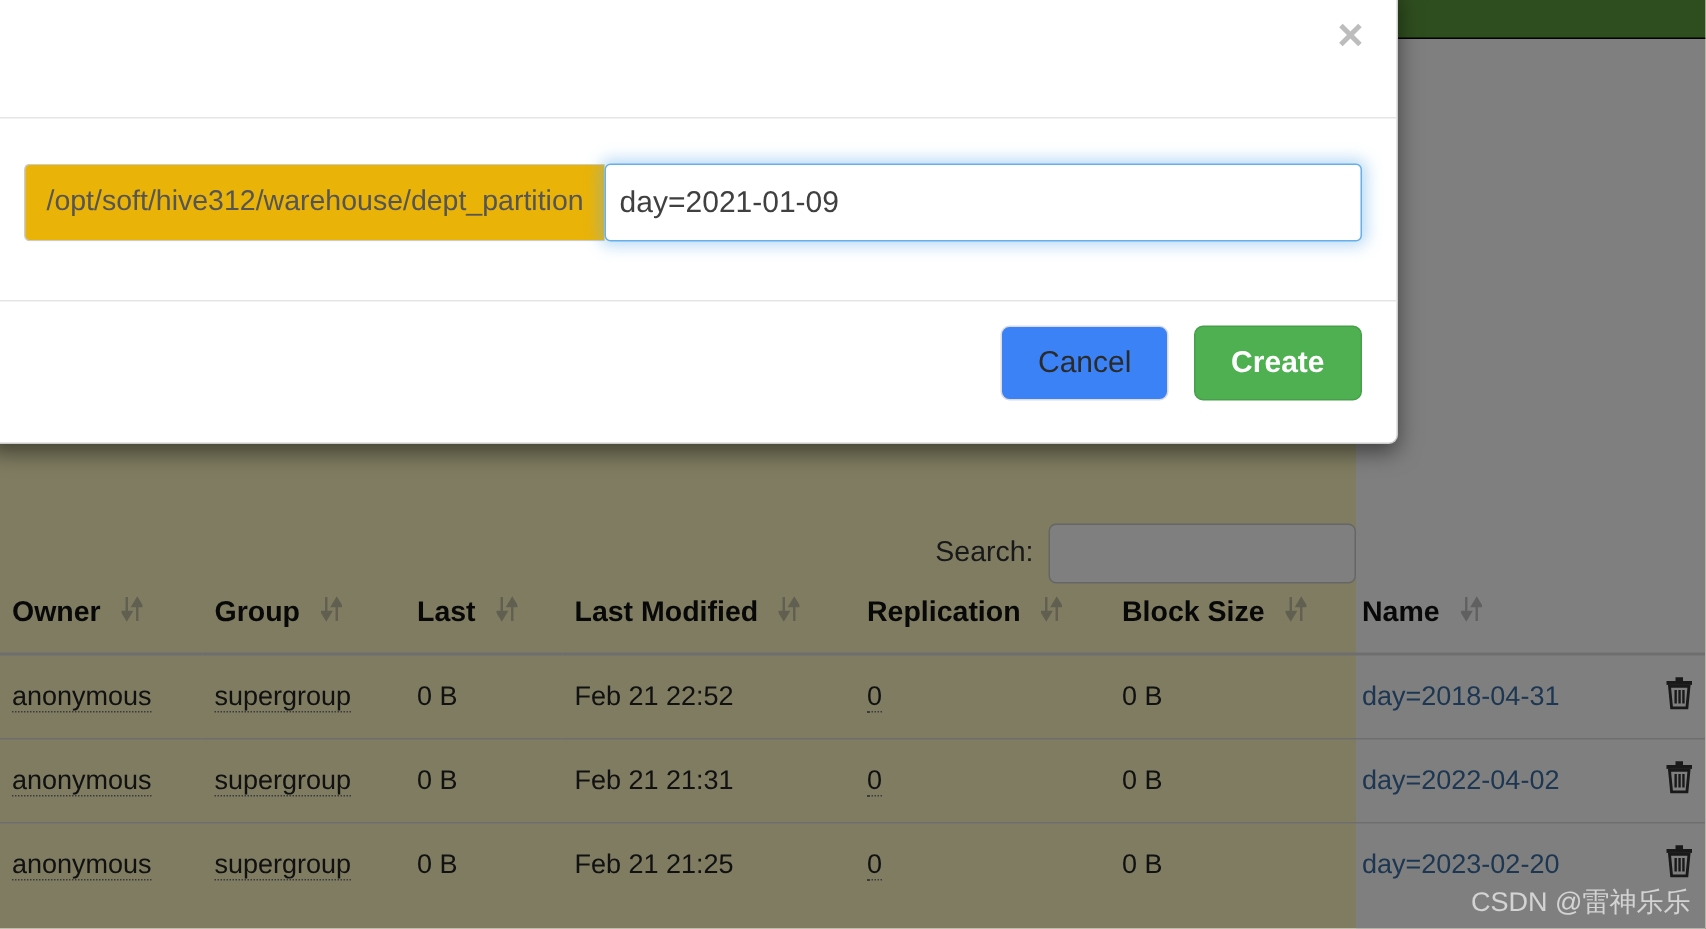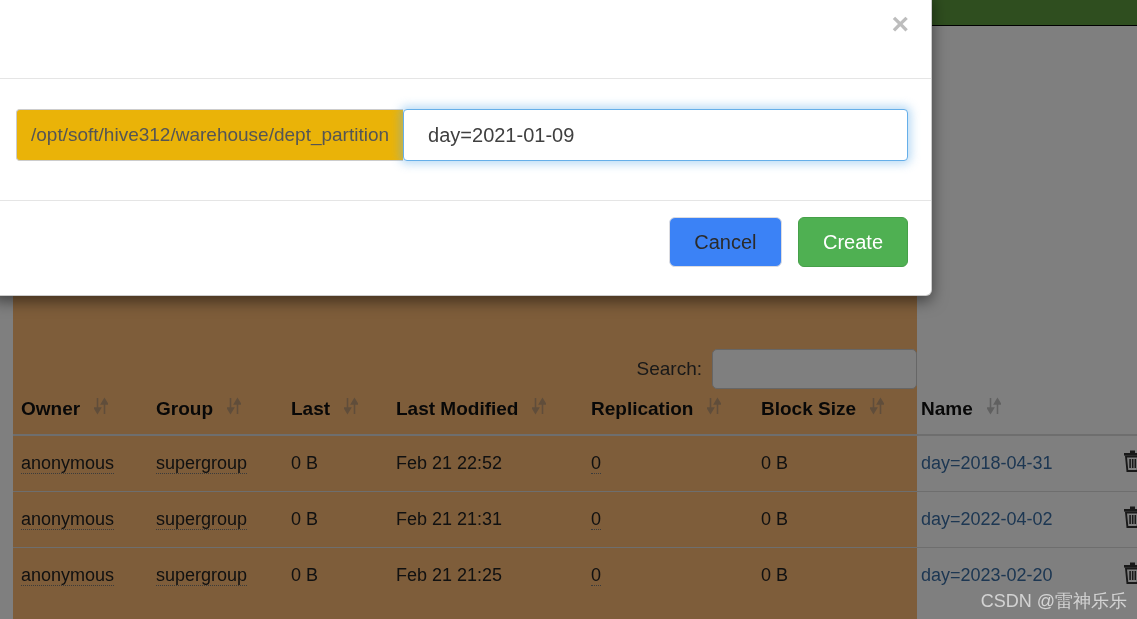--- a/index.html
+++ b/index.html
@@ -18,23 +18,23 @@
   }
 
   #navbar {
     position: absolute; left: 0; top: 0;
     width: 1137px; height: 26px;
     background: #5e9c3f;
     border-bottom: 1px solid #000000;
   }
 
   #content {
-    position: absolute; left: 13px; top: 27px;
+    position: absolute; left: 0; top: 27px;
     width: 904px; height: 592px;
-    background: #fdba74;
+    background: #fef9c3;
   }
 
   
   #toolbar {
     position: absolute; right: 0; top: 205px;
     display: flex; align-items: center; gap: 8px;
   }
   .tb-stub {
     width: 76px; height: 50px;
     border: 1px solid #cccccc;
@@ -154,21 +154,21 @@
     border-radius: 4px 0 0 4px;
     font-size: 19px; color: #555555;
     white-space: nowrap;
   }
   #dirname-input {
     flex: 1 1 auto;
     height: 52px;
     border: 1px solid #66afe9;
     border-radius: 4px;
     background: #ffffff;
-    padding: 6px 24px;
+    padding: 6px 9px;
     font-size: 20px; color: #404040;
     font-family: "Liberation Sans", sans-serif;
     outline: none;
     box-shadow: 0 0 10px 3px rgba(102,175,233,.45);
   }
   #modal-footer {
     padding: 16px 23px;
     text-align: right;
     height: 95px;
   }
@@ -176,21 +176,21 @@
     display: inline-block;
     font-size: 20px;
     padding: 13px 24px;
     border-radius: 6px;
     border: 1px solid transparent;
     cursor: pointer;
     font-family: "Liberation Sans", sans-serif;
     line-height: 1.1;
   }
   #cancel-button { background: #3b82f6; color: #2b2b2b; border-color: #dcdce0; }
-  #create-button { background: #4fb052; color: #ffffff; margin-left: 12px; border-color: #46a049; }
+  #create-button { background: #4fb052; color: #ffffff; margin-left: 12px; border-color: #46a049; font-weight: bold; }
 
   
   #watermark {
     position: absolute; right: 10px; bottom: 6px;
     color: #e8e8e8; font-size: 18px;
     opacity: .8;
     pointer-events: none;
   }
 </style>
 </head>

